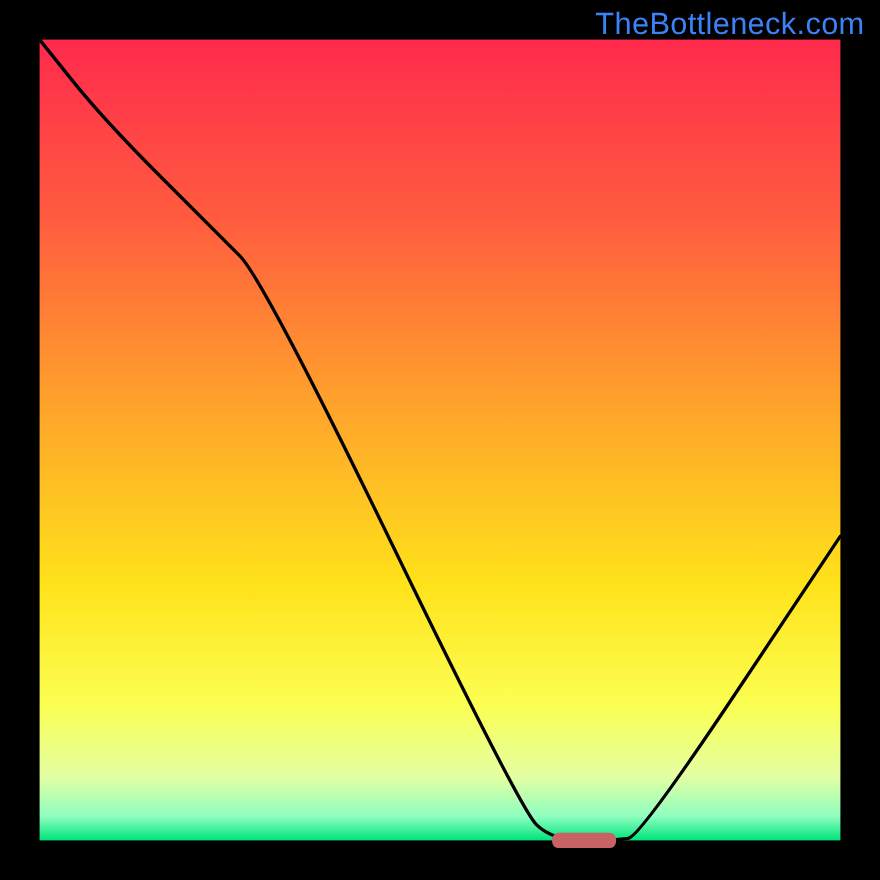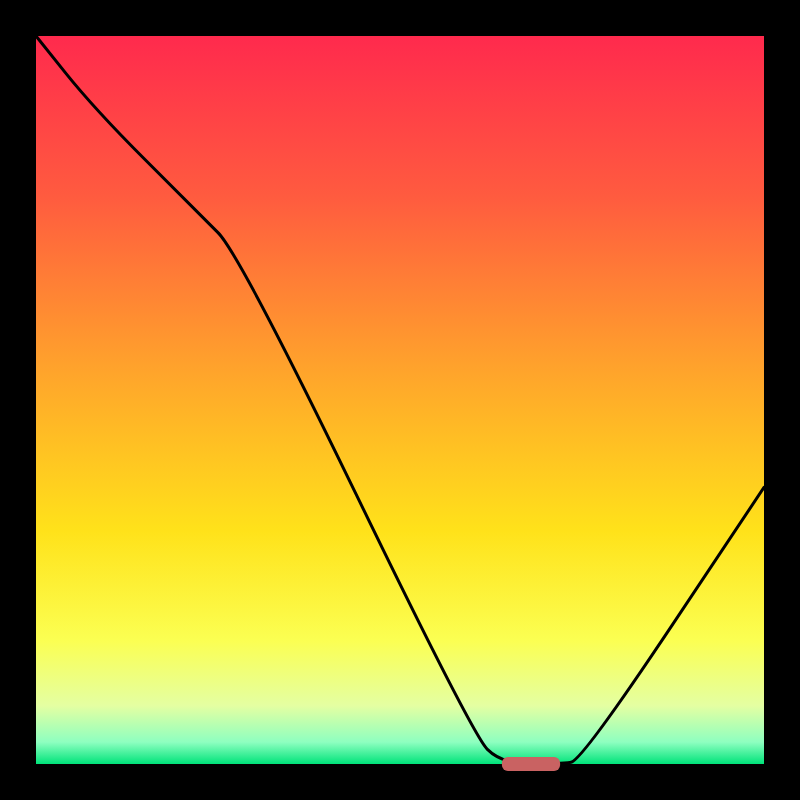--- a/index.html
+++ b/index.html
@@ -18,21 +18,21 @@
     width: 800px;
     height: 800px;
     box-sizing: border-box;
   }
   .watermark {
     position: absolute;
     top: 6px;
     right: 14px;
     font-size: 28px;
     font-weight: 400;
-    color: #000000;
+    color: #3b82f6;
     letter-spacing: 0.3px;
     z-index: 50;
   }
   svg {
     position: absolute;
     left: 0;
     top: 0;
     z-index: 10;
   }
 </style>

